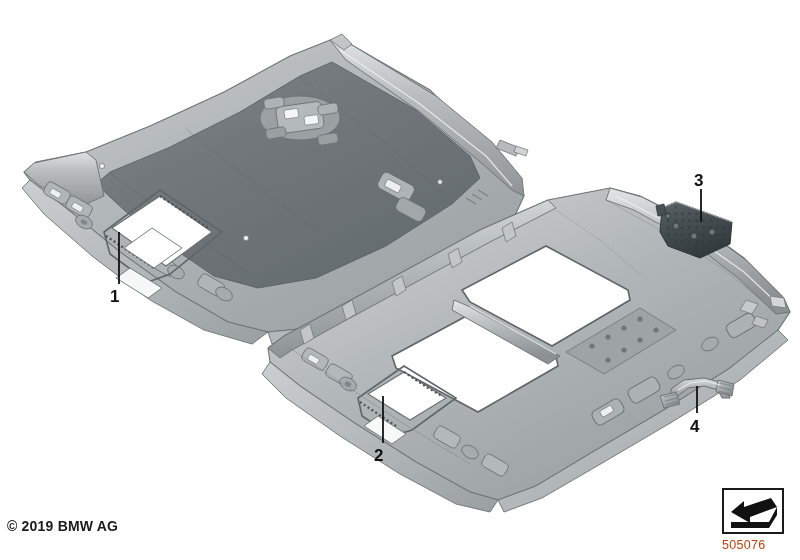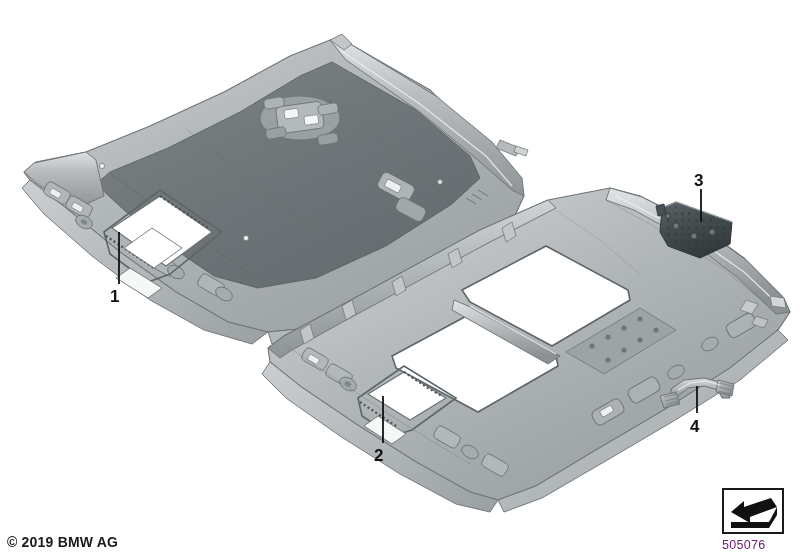--- a/index.html
+++ b/index.html
@@ -30,35 +30,35 @@
     font-family: "Liberation Sans", sans-serif;
     font-weight: bold;
     font-size: 17px;
     color: #111111;
     line-height: 1;
     letter-spacing: 0px;
   }
   #copyright {
     position: absolute;
     left: 7px;
-    top: 534px;
+    top: 518px;
     font-family: "Liberation Sans", sans-serif;
     font-weight: bold;
     font-size: 14px;
     color: #1a1a1a;
     letter-spacing: 0.2px;
     white-space: nowrap;
   }
   #partnumber {
     position: absolute;
     left: 722px;
     top: 538px;
     font-family: "Liberation Sans", sans-serif;
     font-size: 12.5px;
-    color: #701a75;
+    color: #c2410c;
     letter-spacing: 0.3px;
     white-space: nowrap;
   }
   #view-symbol {
     position: absolute;
     left: 722px;
     top: 488px;
     width: 62px;
     height: 46px;
   }

